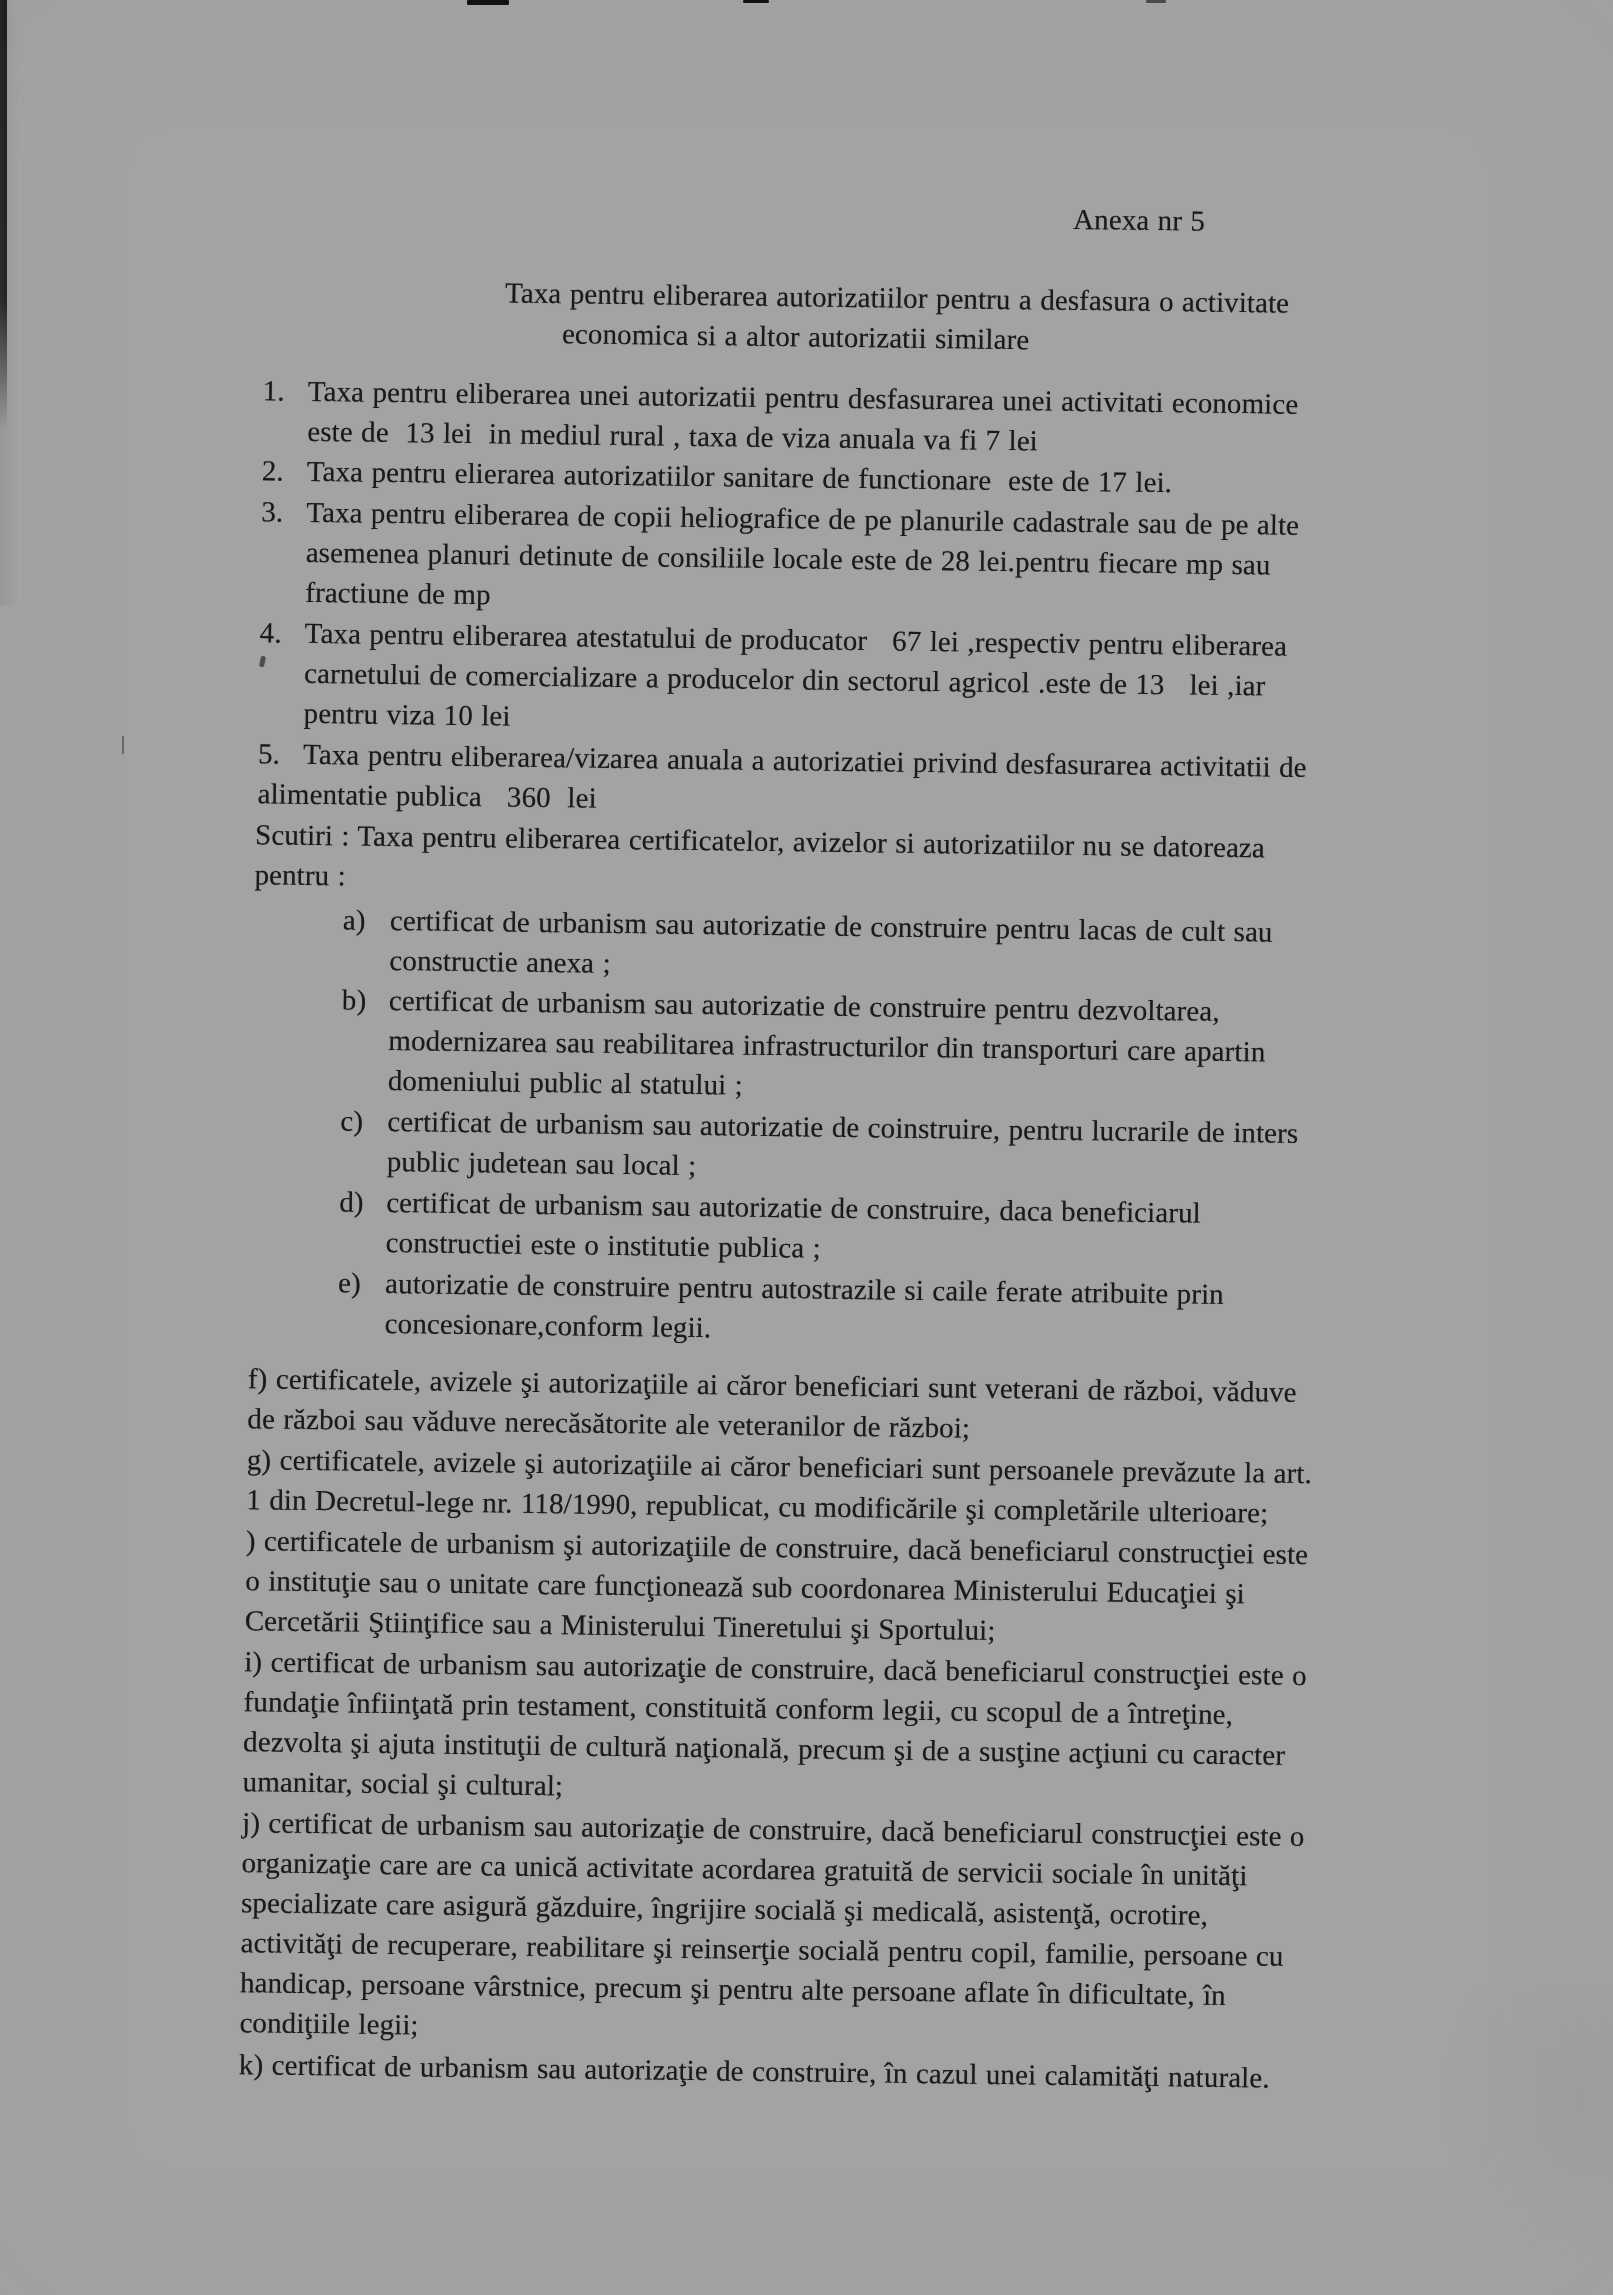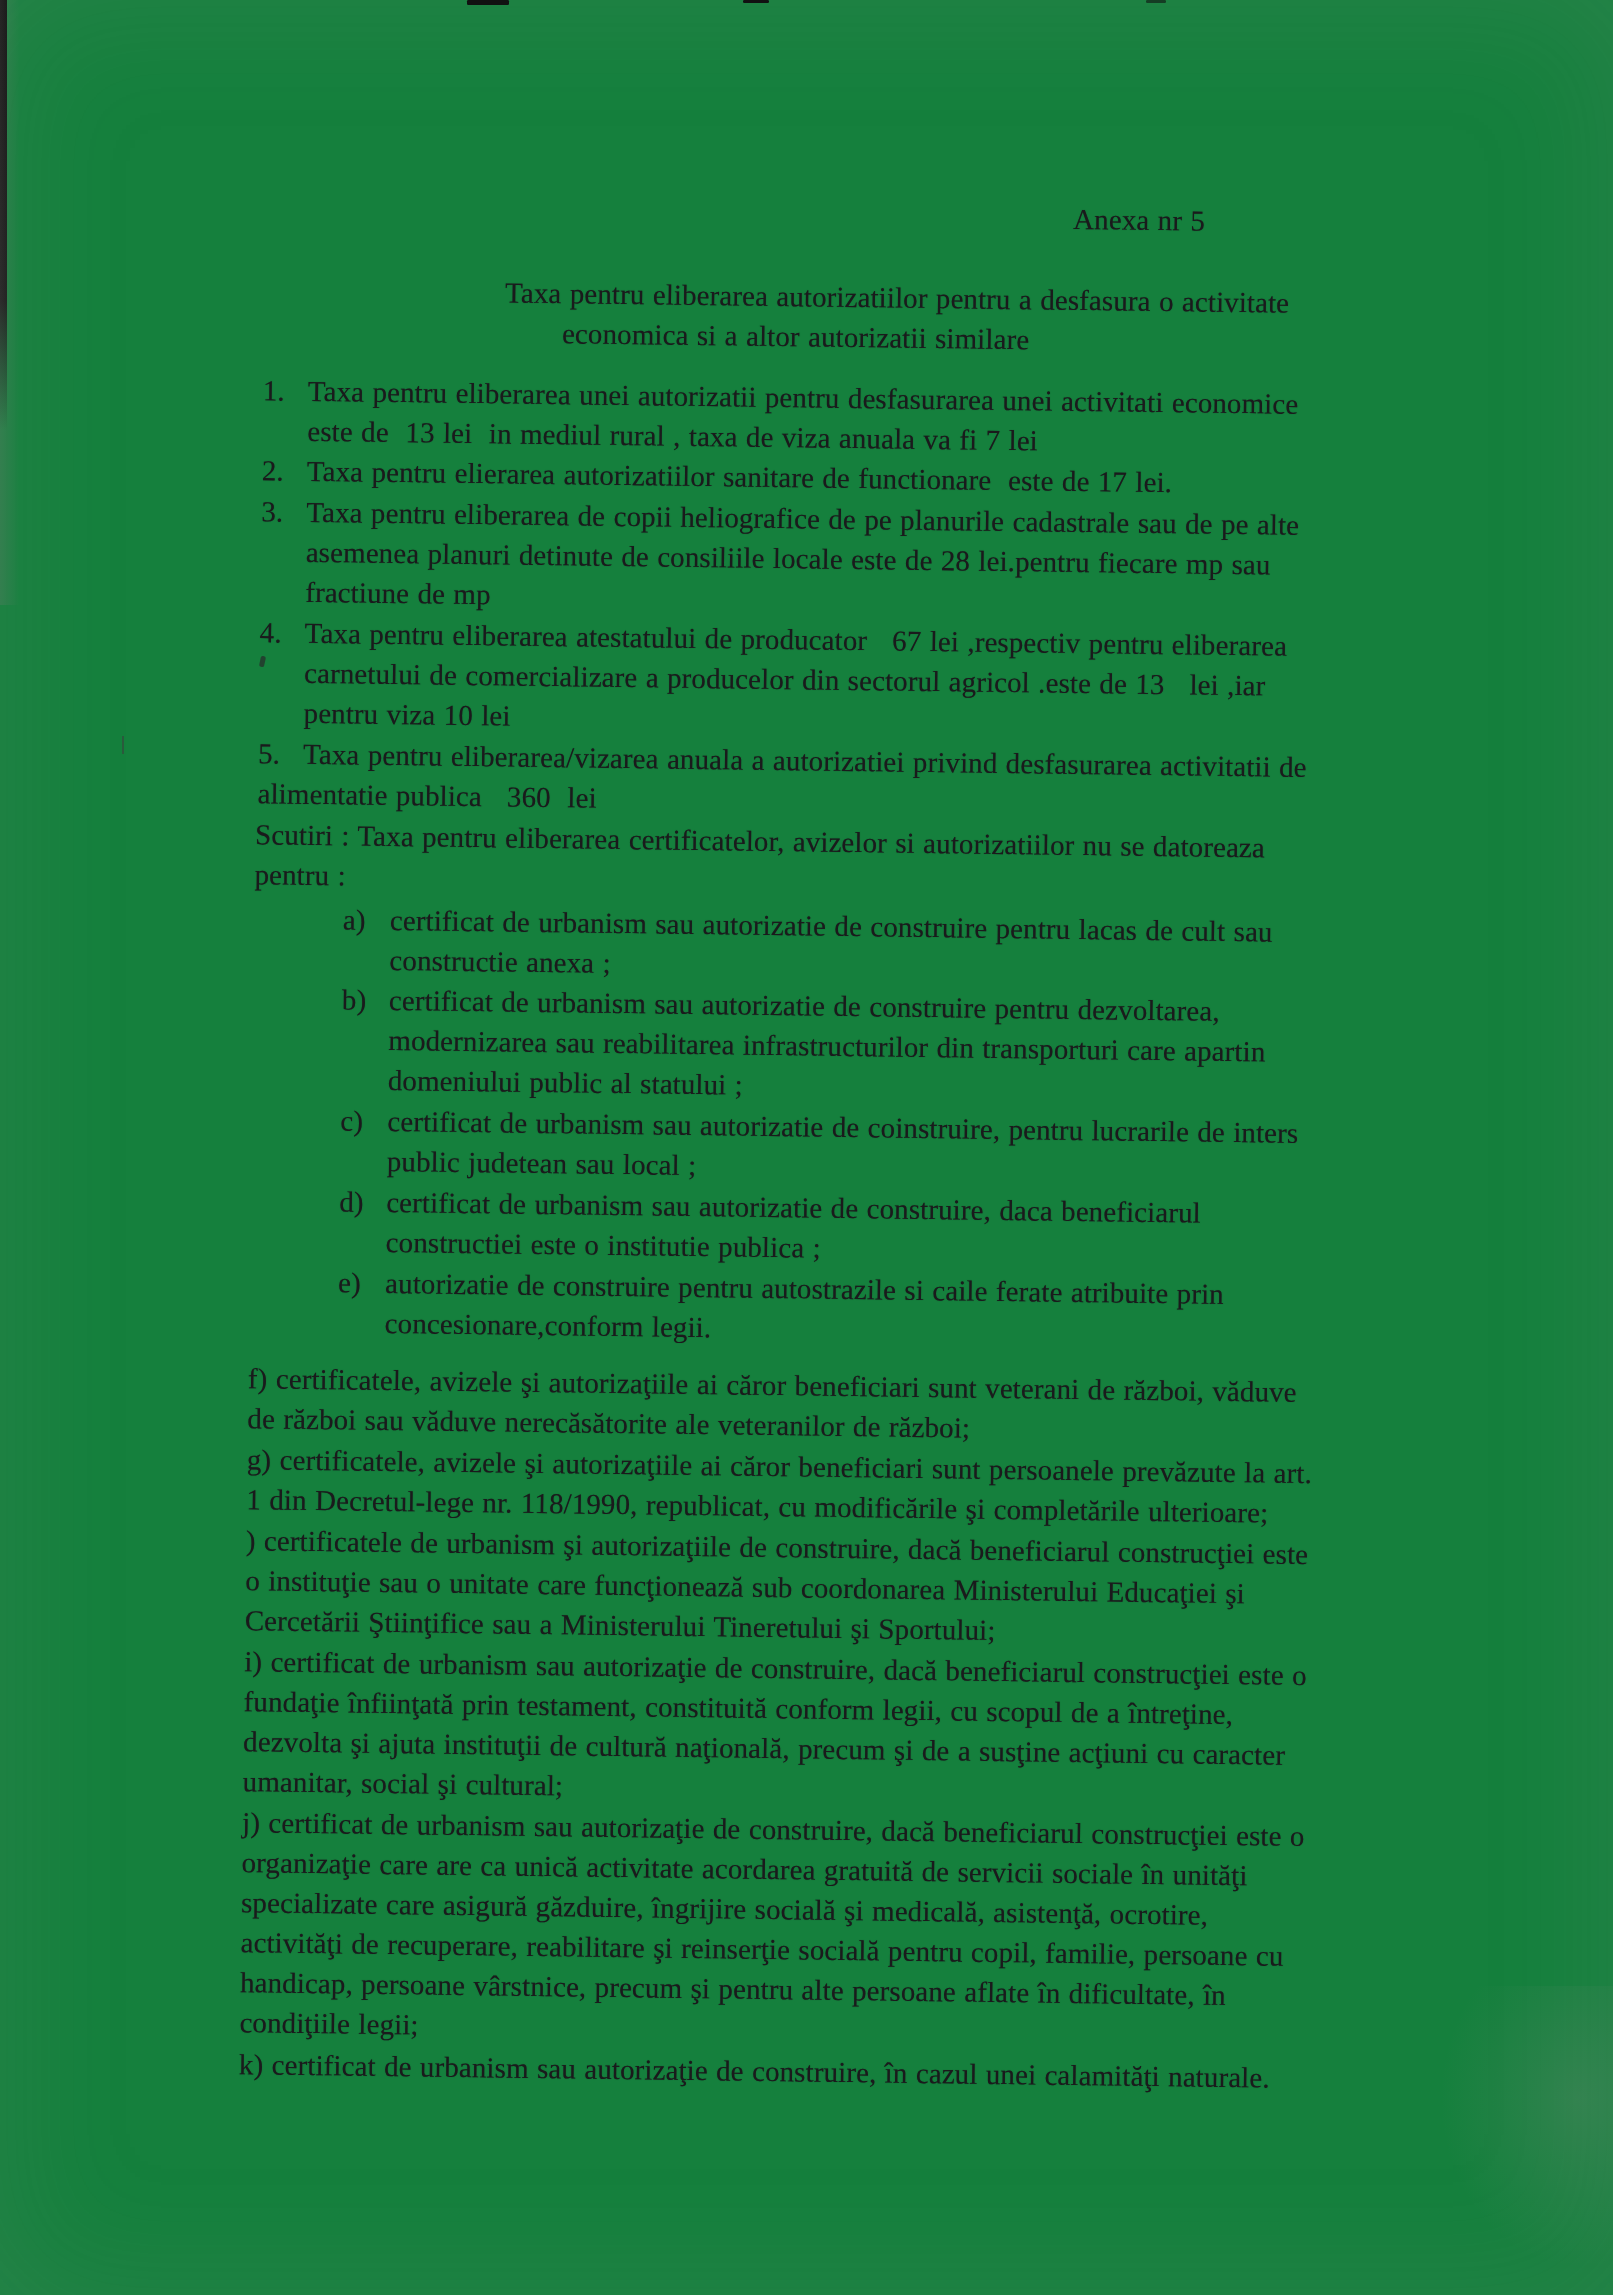--- a/index.html
+++ b/index.html
@@ -1,20 +1,20 @@
 <!DOCTYPE html>
 <html style="font-size:10.8px"><head>
 <meta charset="utf-8">
 <style>
   html,body { margin:0; padding:0; background:#d9d9d6; }
   #page {
     position: relative;
     width: 1614px;
     height: 2295px;
-    background: #15803d;
+    background: #a3a3a3;
     overflow: hidden;
     font-family: "Liberation Serif", "DejaVu Serif", serif;
     color: #1a1a1c;
     box-shadow: inset 0 0 134px rgba(150,150,145,0.15);
   }
   
   .edge-strip {
     position:absolute; left:0; top:0; width:7.4px; height:430px;
     background: linear-gradient(to bottom, #0a0a0a 0%, #141414 70%, rgba(20,20,20,0) 100%);
   }

